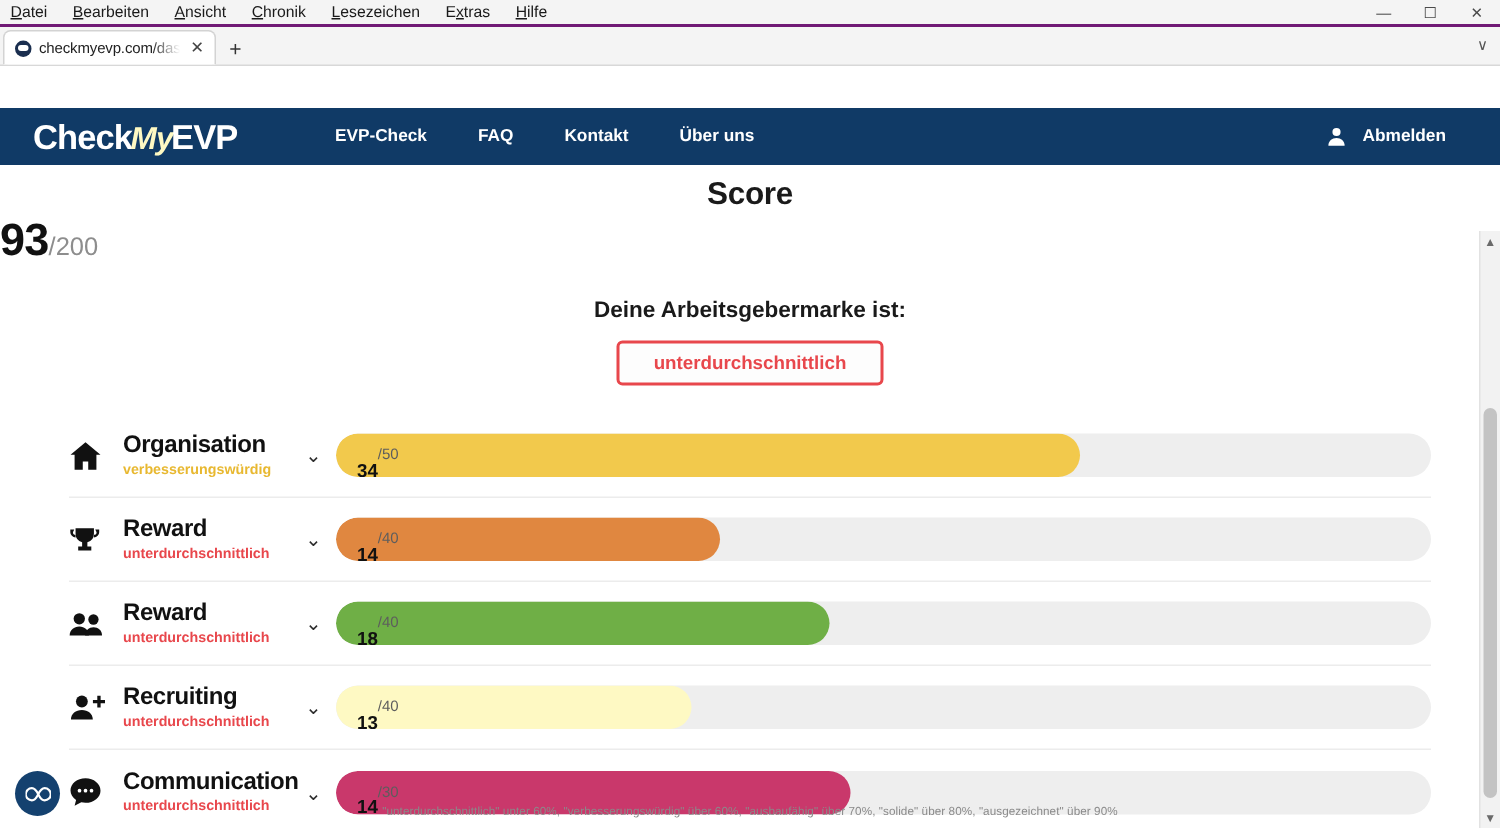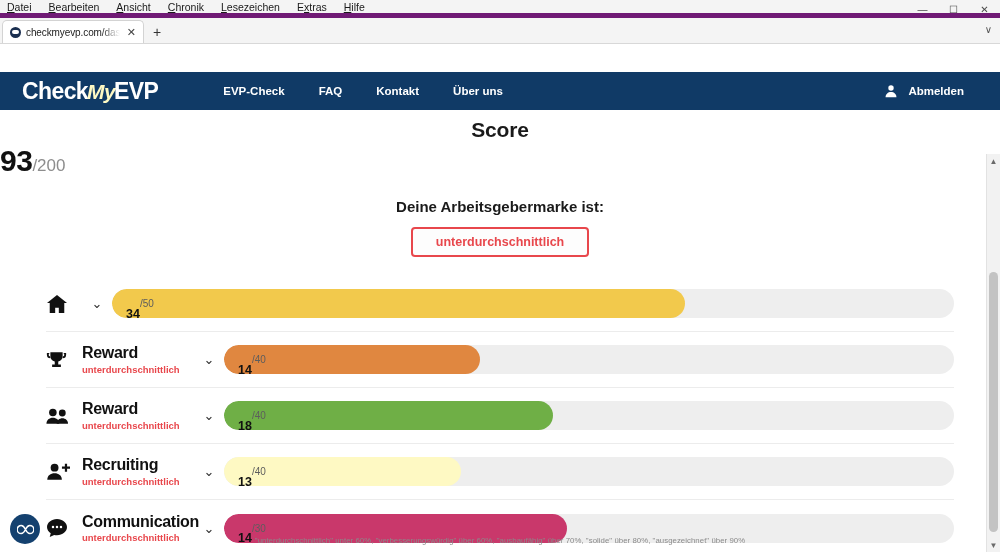--- a/index.html
+++ b/index.html
@@ -6,21 +6,21 @@
   html, body {
     width: 1000px; height: 552px;
     font-family: "Liberation Sans", sans-serif;
     background: #ffffff;
     overflow: hidden;
   }
   .window { width: 1000px; height: 552px; position: relative; background: #fff; display: flex; flex-direction: column; }
 
   
   .menubar {
-    height: 18px; background: #f4f4f4; border-bottom: 5px solid #701a75;
+    height: 18px; background: #f4f4f4; border-bottom: 2px solid #701a75;
     display: flex; align-items: center; padding-left: 4px; gap: 11px;
     font-size: 10.5px; color: #1a1a1a; position: relative; flex: none;
   }
   .menubar .mi { padding: 1px 3px; cursor: default; white-space: nowrap; }
   .menubar .mi u { text-decoration: underline; }
   .winctrls { position: absolute; right: 0; top: 0; height: 18px; display: flex; }
   .winctrls div {
     width: 31px; height: 18px; display: flex; align-items: center; justify-content: center;
     font-size: 10px; color: #4a4a4a;
   }
@@ -202,20 +202,24 @@
     </div>
 
     <div class="cats">
 
       <div class="cat">
         <div class="cat-icon">
           <svg width="22" height="20" viewBox="0 0 24 22">
             <path d="M12 1 1 10h3v11h6v-6h4v6h6V10h3z" fill="#111"></path>
           </svg>
         </div>
+        <div class="cat-text">
+          <div class="cat-name">Organisation</div>
+          <div class="cat-rating" style="color:#e8b830">verbesserungswürdig</div>
+        </div>
         <div class="cat-chev">⌄</div>
         <div class="barwrap">
           <div class="barfill" style="width:68%;background:#f2c94c">
             <span class="barval">34</span>
               <span class="barmax">/50</span>
           </div>
         </div>
       </div>
 
       <div class="cat">

